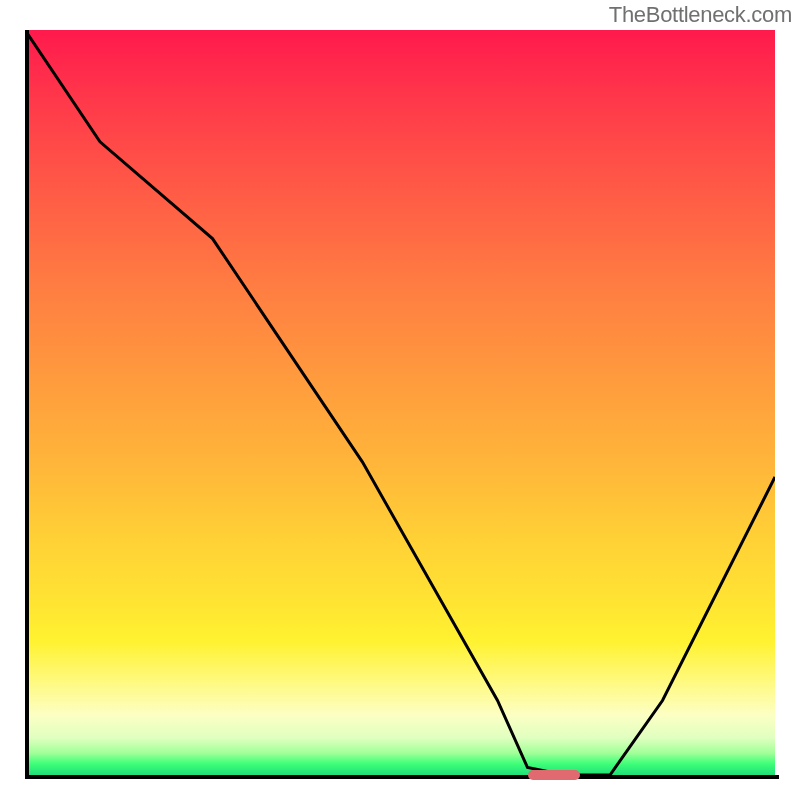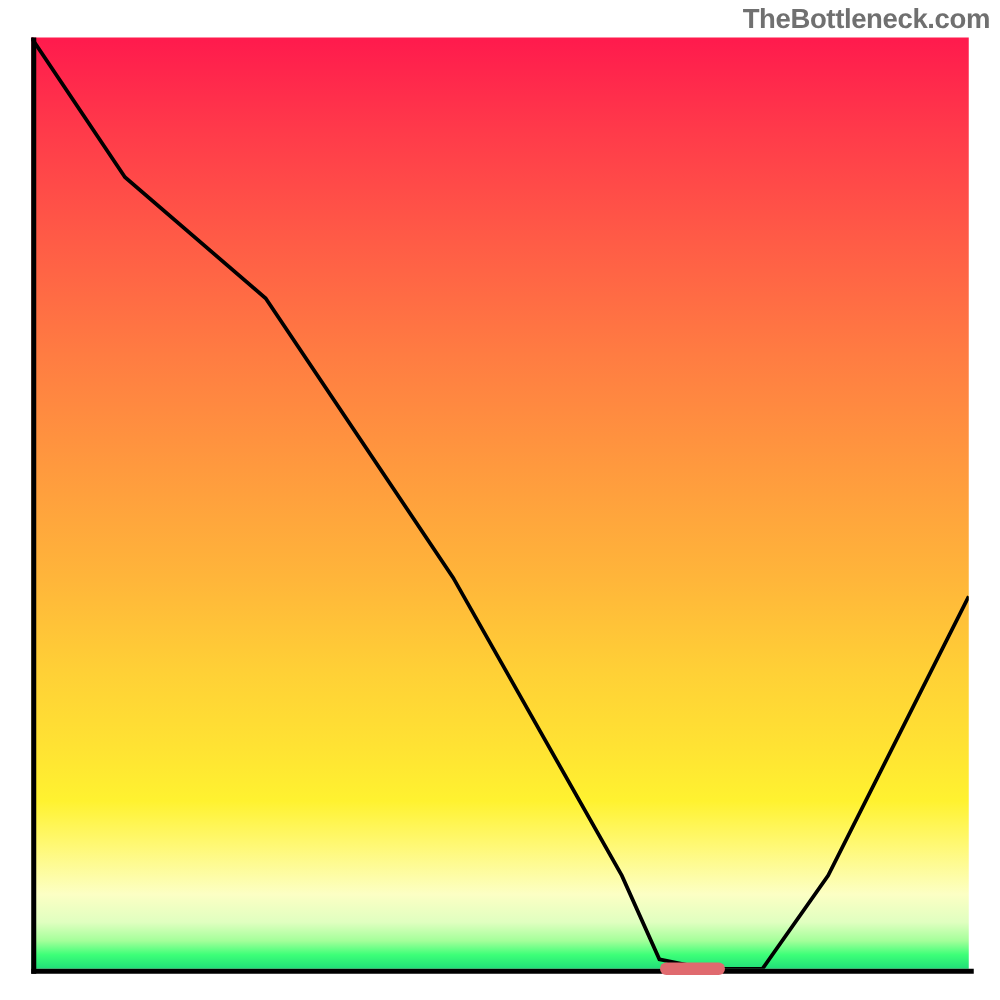--- a/index.html
+++ b/index.html
@@ -14,21 +14,21 @@
     position: relative;
     width: 800px;
     height: 800px;
   }
   .watermark {
     position: absolute;
     top: 2px;
     right: 8px;
     color: #707070;
     font-size: 22px;
-    font-weight: 700;
+    font-weight: 400;
     letter-spacing: -0.3px;
     z-index: 10;
   }
   .plot-area {
     position: absolute;
     left: 25px;
     top: 30px;
     width: 750px;
     height: 745px;
     background: linear-gradient(to bottom,

